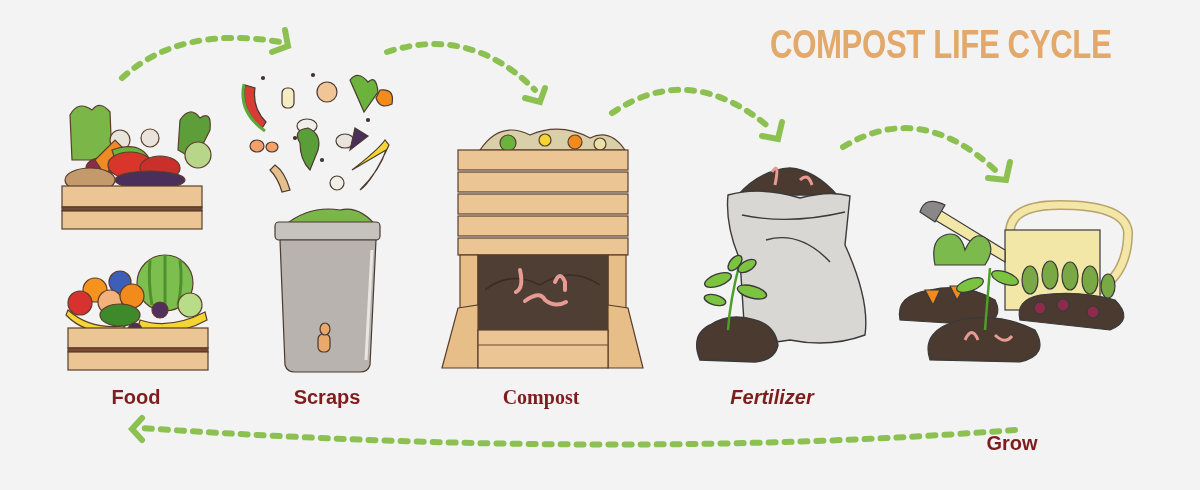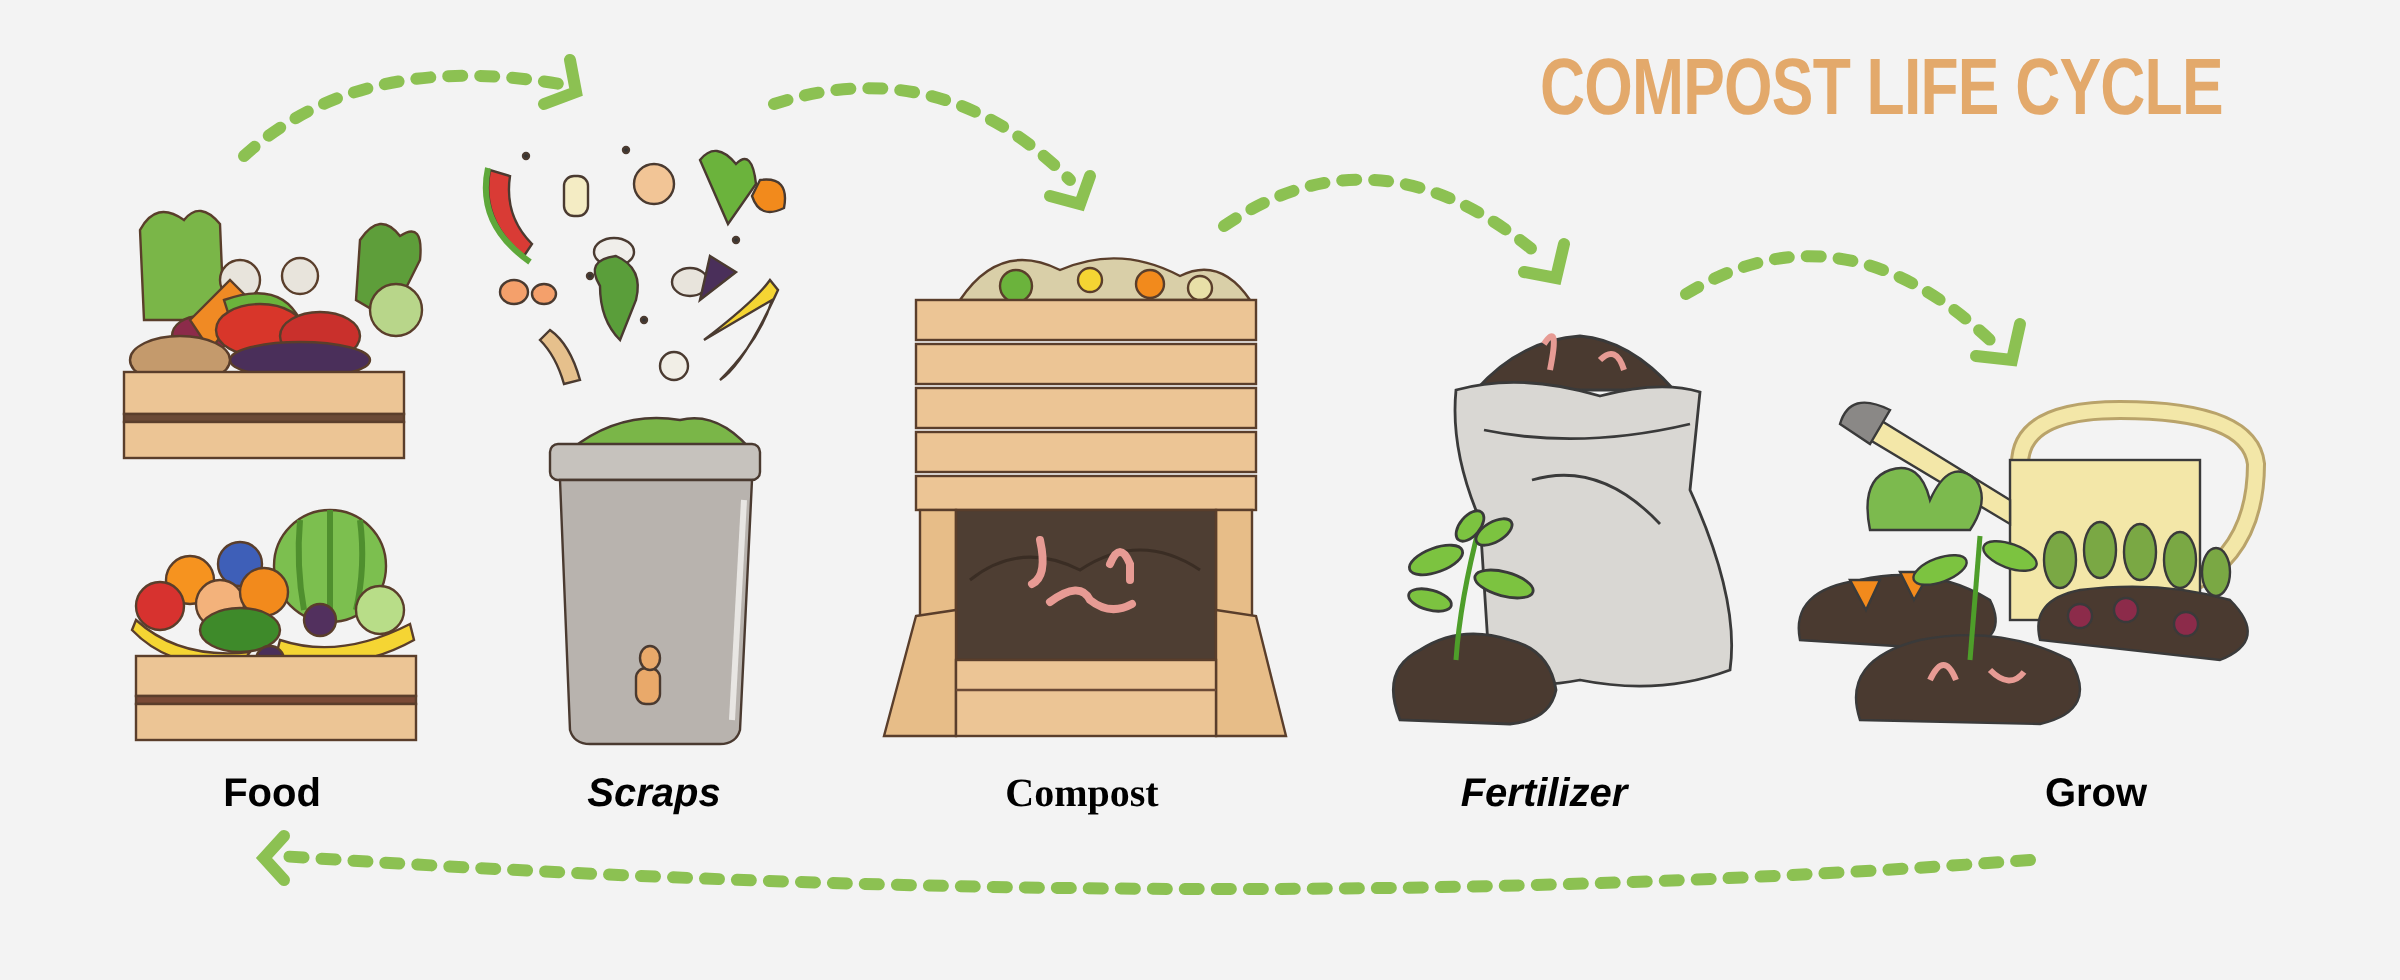--- a/index.html
+++ b/index.html
@@ -13,21 +13,21 @@
     .title {
       position: absolute; left: 770px; top: 22px;
       font-family: "Liberation Sans", sans-serif;
       font-weight: bold; font-size: 40px; letter-spacing: -0.5px;
       color: #e3a96b; transform: scaleX(0.78); transform-origin: left top;
       white-space: nowrap;
     }
     .stage-label {
       position: absolute; top: 386px;
       font-family: "Liberation Sans", sans-serif;
-      font-weight: bold; font-size: 20px; color: #000000;
+      font-weight: bold; font-size: 20px; color: #7f1d1d;
       transform: translateX(-50%);
       white-space: nowrap;
     }
     svg.art { position: absolute; left: 0; top: 0; }
   </style>
 </head>
 <body>
 
 <div class="canvas">
 
@@ -201,18 +201,18 @@
         <path d="M985 330 L990 268" fill="none" stroke="#4e9e2a" stroke-width="2.5"></path>
         <ellipse cx="970" cy="285" rx="14" ry="6" transform="rotate(-20 970 285)" fill="#7cc340"></ellipse>
         <ellipse cx="1005" cy="278" rx="14" ry="6" transform="rotate(20 1005 278)" fill="#7cc340"></ellipse>
         <path d="M965 340 Q972 325 978 340" fill="none" stroke="#e79b94" stroke-width="3"></path>
         <path d="M995 335 Q1005 345 1012 336" fill="none" stroke="#e79b94" stroke-width="3"></path>
       </g>
     </g>
   </svg>
 
   <div class="stage-label" style="left:136px;">Food</div>
-  <div class="stage-label" style="left:327px;font-style:italic;">Scraps</div>
+  <div class="stage-label" style="left:327px;">Scraps</div>
   <div class="stage-label" style="left:541px;font-family:Liberation Serif, serif;">Compost</div>
   <div class="stage-label" style="left:772px;font-style:italic;">Fertilizer</div>
-  <div class="stage-label" style="left:1048px;">Grow</div>
+  <div class="stage-label" style="left:1012px;margin-top:46px;">Grow</div>
 
 </div>
 
 </body></html>

